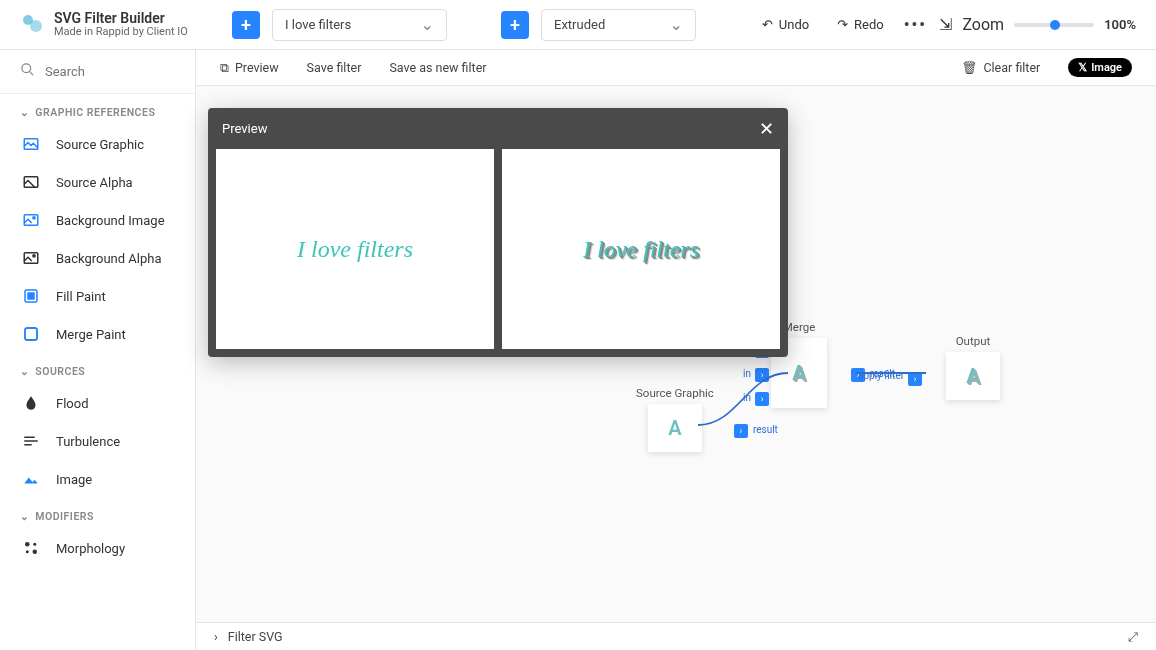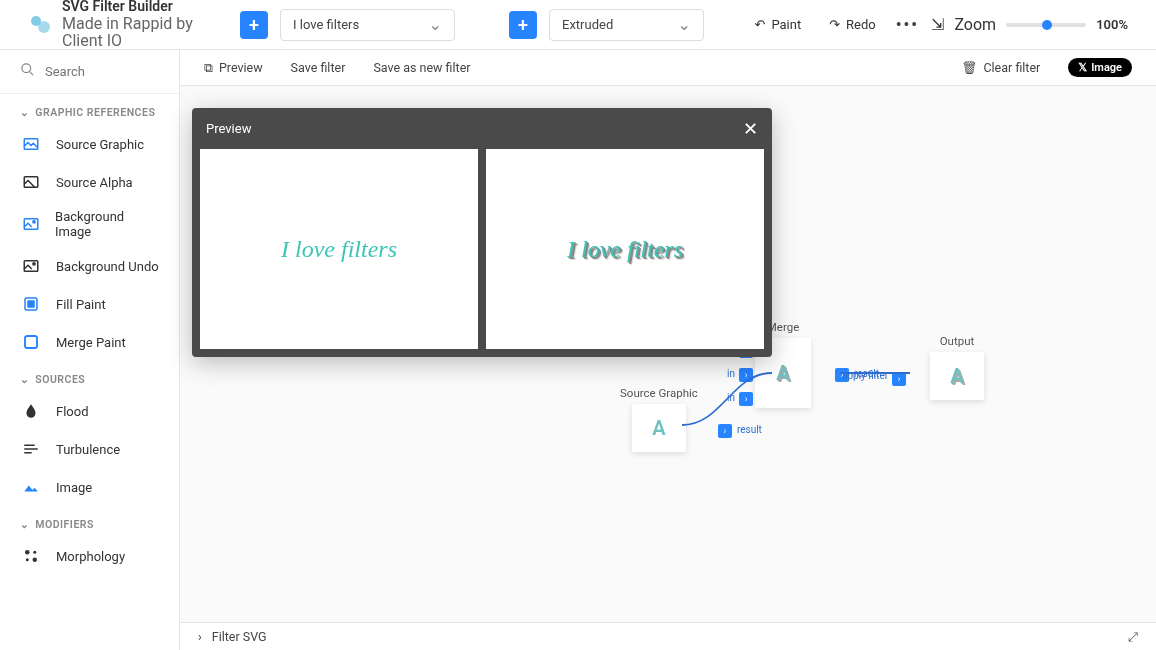--- a/index.html
+++ b/index.html
@@ -1,35 +1,35 @@
 <!DOCTYPE html>
 <html><head>
 <meta charset="utf-8">
 <style>
 *{box-sizing:border-box;margin:0;padding:0;font-family:-apple-system,BlinkMacSystemFont,"Segoe UI",Roboto,sans-serif}
 body{width:1156px;height:650px;overflow:hidden;background:#fff;color:#333}
-.header{height:50px;display:flex;align-items:center;border-bottom:1px solid #e5e5e5;padding:0 28px;gap:12px}
+.header{height:50px;display:flex;align-items:center;border-bottom:1px solid #e5e5e5;padding:0 20px;gap:12px}
 .logo-area{display:flex;align-items:center;gap:10px;width:200px}
 .logo-icon{width:24px;height:24px;color:#4fb8d8}
 .logo-text{display:flex;flex-direction:column;line-height:1.1}
 .logo-title{font-weight:600;font-size:14px}
-.logo-sub{font-size:16px;color:#666}
+.logo-sub{font-size:11px;color:#666}
 .plus-btn{width:28px;height:28px;background:#2684ff;border-radius:4px;display:flex;align-items:center;justify-content:center;color:#fff;font-size:18px;font-weight:600;cursor:pointer}
 .dropdown{height:32px;border:1px solid #ddd;border-radius:4px;padding:0 12px;display:flex;align-items:center;justify-content:space-between;cursor:pointer;gap:30px;min-width:175px}
 .dropdown-text{font-size:13px;color:#444}
 .chevron{color:#888}
 .hdr-spacer{flex:1}
 .hdr-btn{display:flex;align-items:center;gap:6px;font-size:13px;cursor:pointer;color:#333;padding:4px 8px}
 .dots{letter-spacing:2px;font-weight:700;cursor:pointer;color:#444}
 .zoom-area{display:flex;align-items:center;gap:10px}
 .zoom-slider{width:80px;height:4px;background:#e0e0e0;border-radius:2px;position:relative}
 .zoom-thumb{width:10px;height:10px;background:#2684ff;border-radius:50%;position:absolute;top:-3px;left:45%}
 .zoom-val{font-size:13px;font-weight:600}
 .main{display:flex;height:600px}
-.sidebar{width:180px;border-right:1px solid #e5e5e5;overflow-y:auto;background:#fff}
+.sidebar{width:196px;border-right:1px solid #e5e5e5;overflow-y:auto;background:#fff}
 .search-row{height:44px;display:flex;align-items:center;gap:10px;padding:0 20px;border-bottom:1px solid #eee}
 .search-row input{border:none;outline:none;font-size:13px;flex:1}
 .section-hdr{display:flex;align-items:center;gap:6px;padding:12px 20px 6px;font-size:10.5px;letter-spacing:0.5px;color:#888;font-weight:600;cursor:pointer}
 .side-item{display:flex;align-items:center;gap:14px;padding:8px 20px;font-size:13px;cursor:pointer;color:#333}
 .icon-box{width:22px;height:22px;display:flex;align-items:center;justify-content:center;color:#2684ff}
 .canvas{flex:1;position:relative;background:#fafafa}
 .subbar{height:36px;border-bottom:1px solid #e5e5e5;display:flex;align-items:center;padding:0 24px;gap:28px;font-size:12.5px;background:#fff}
 .subbar-item{display:flex;align-items:center;gap:6px;cursor:pointer;color:#444}
 .subbar-spacer{flex:1}
 .post-btn{background:#000;color:#fff;border-radius:12px;padding:3px 10px;font-size:11px;font-weight:600;display:flex;align-items:center;gap:4px;cursor:pointer}
@@ -75,21 +75,21 @@
   </div>
   <div style="width:30px"></div>
   <div class="plus-btn">+</div>
   <div class="dropdown" style="min-width:155px">
     <span class="dropdown-text">Extruded</span>
     <span class="chevron">⌄</span>
   </div>
   <div class="hdr-spacer"></div>
   <div class="hdr-btn">
     <span>↶</span>
-    <span>Paint</span>
+    <span>Undo</span>
   </div>
   <div class="hdr-btn">
     <span>↷</span>
     <span>Redo</span>
   </div>
   <span class="dots">•••</span>
   <div class="zoom-area">
     <span style="cursor:pointer">⇲</span>
     <span style="font-size:16px">Zoom</span>
     <div class="zoom-slider">
@@ -144,21 +144,21 @@
         <span>Background Image</span>
       </div>
     <div class="side-item">
         <span class="icon-box" style="color:#333">
           <svg width="18" height="18" viewBox="0 0 24 24" fill="none" stroke="currentColor" stroke-width="2">
             <rect x="3" y="5" width="18" height="14" rx="1"></rect>
             <polyline points="3 16 8 11 13 16"></polyline>
             <circle cx="16" cy="9" r="1.5" fill="currentColor"></circle>
           </svg>
         </span>
-        <span>Background Undo</span>
+        <span>Background Alpha</span>
       </div>
     <div class="side-item">
         <span class="icon-box">
           <svg width="18" height="18" viewBox="0 0 24 24" fill="currentColor">
             <rect x="4" y="4" width="16" height="16" rx="2" fill="none" stroke="currentColor" stroke-width="2"></rect>
             <rect x="7" y="7" width="10" height="10" rx="1"></rect>
           </svg>
         </span>
         <span>Fill Paint</span>
       </div>

